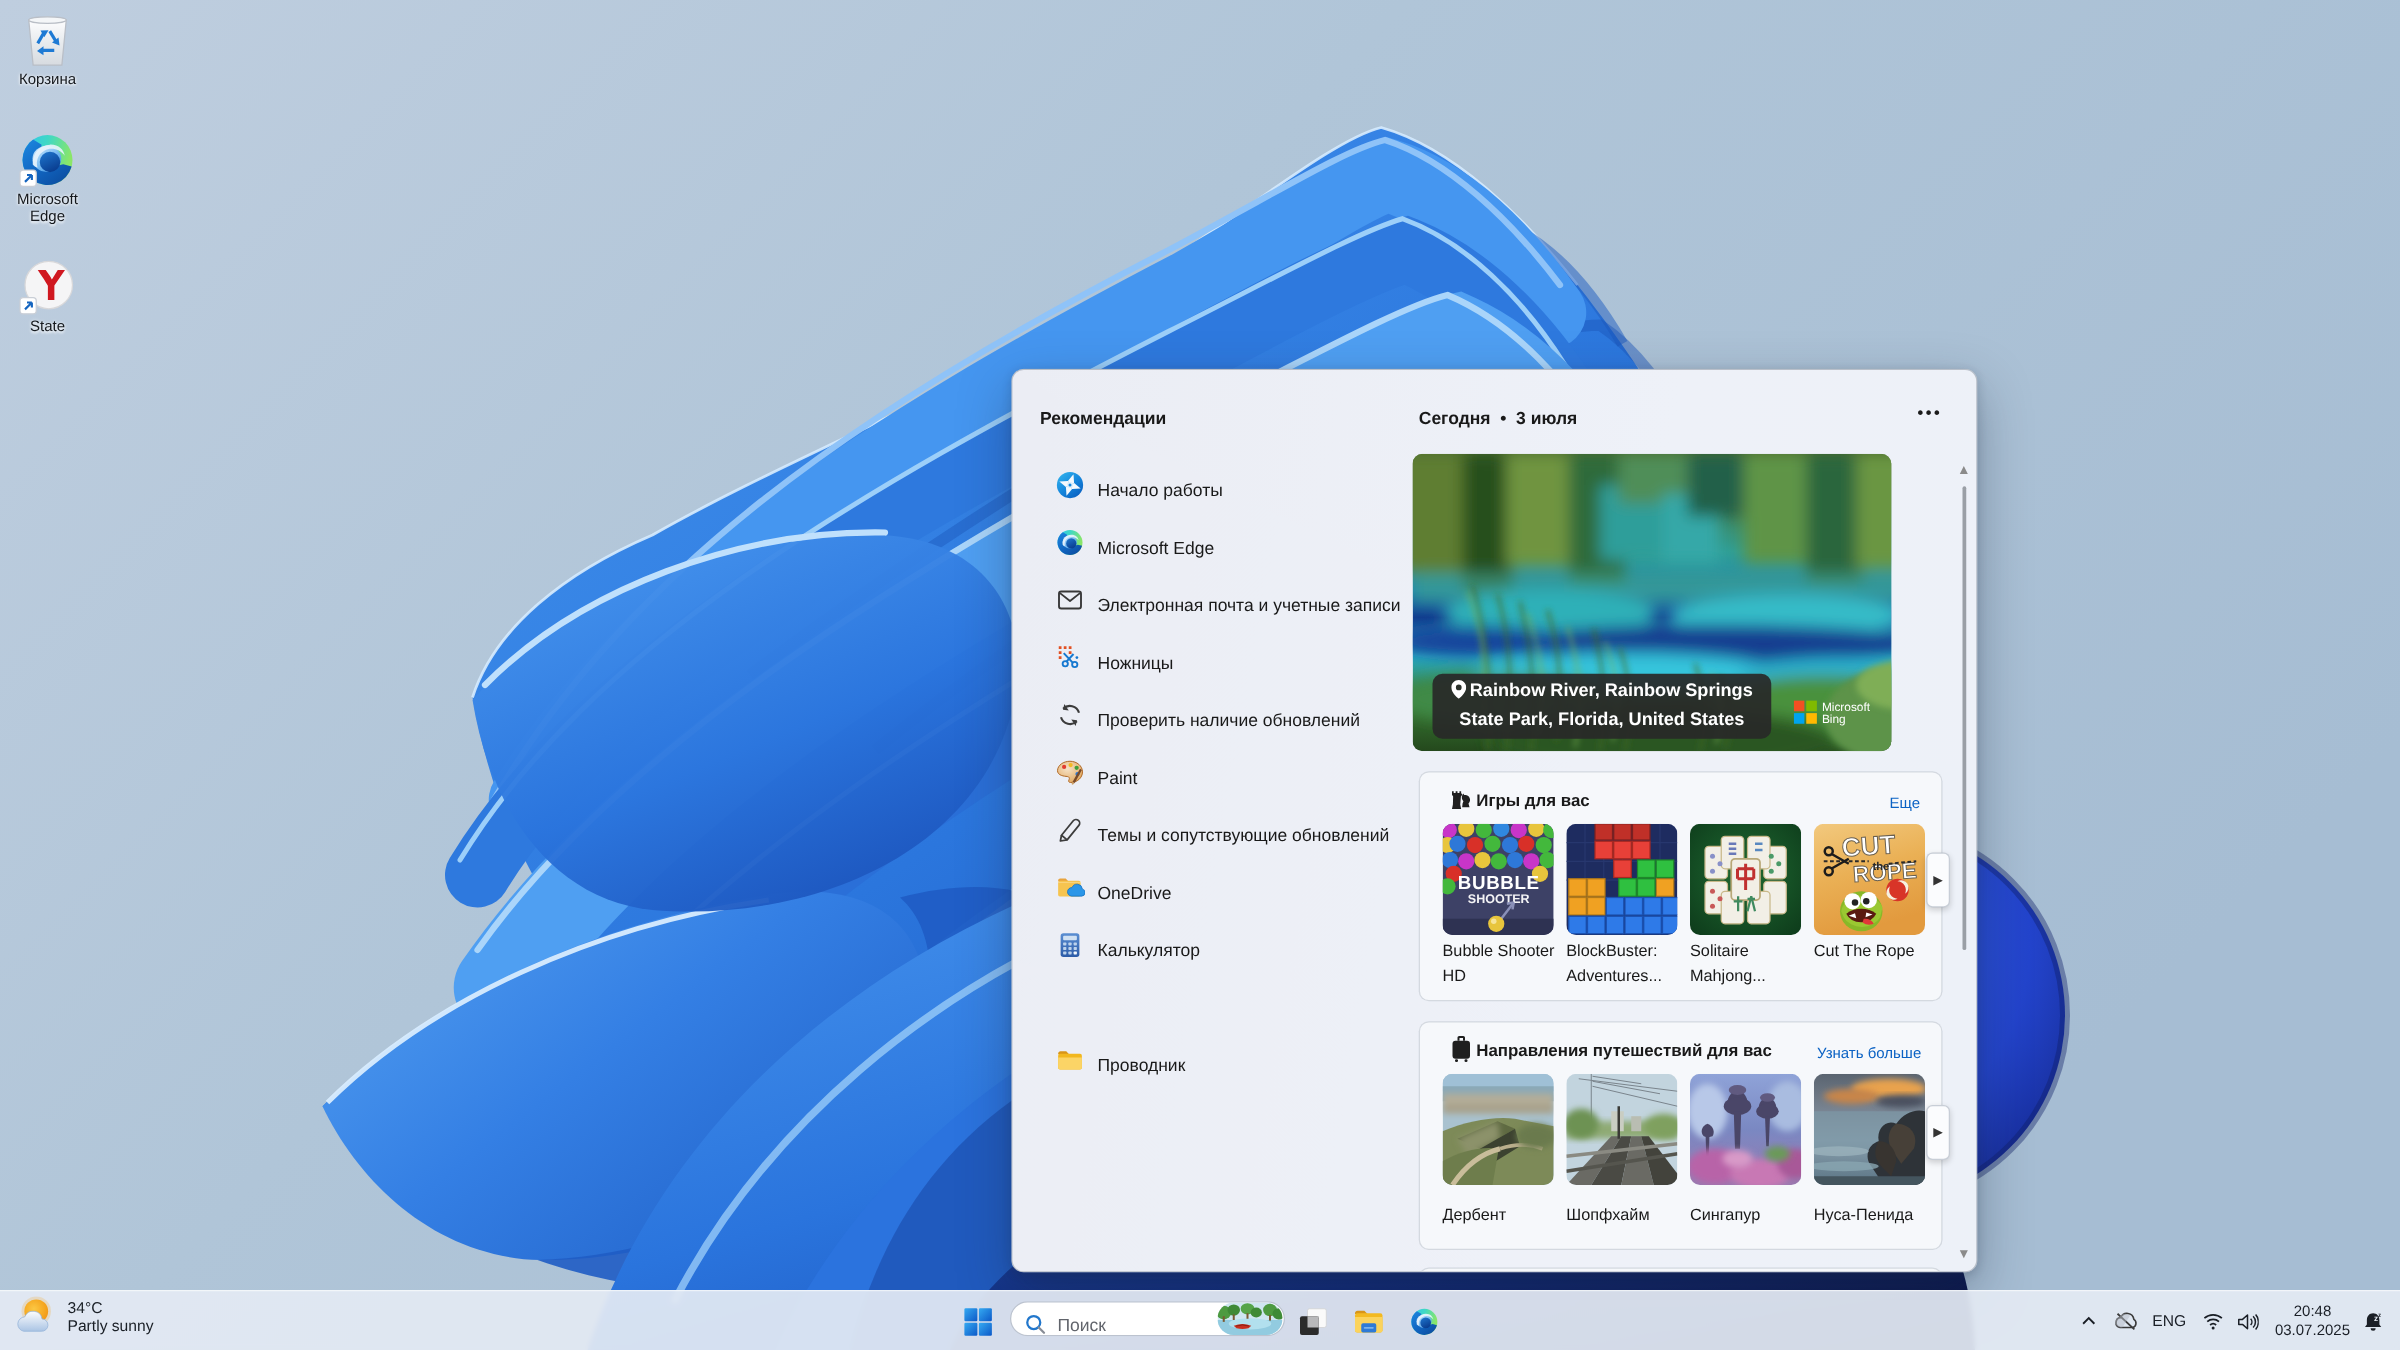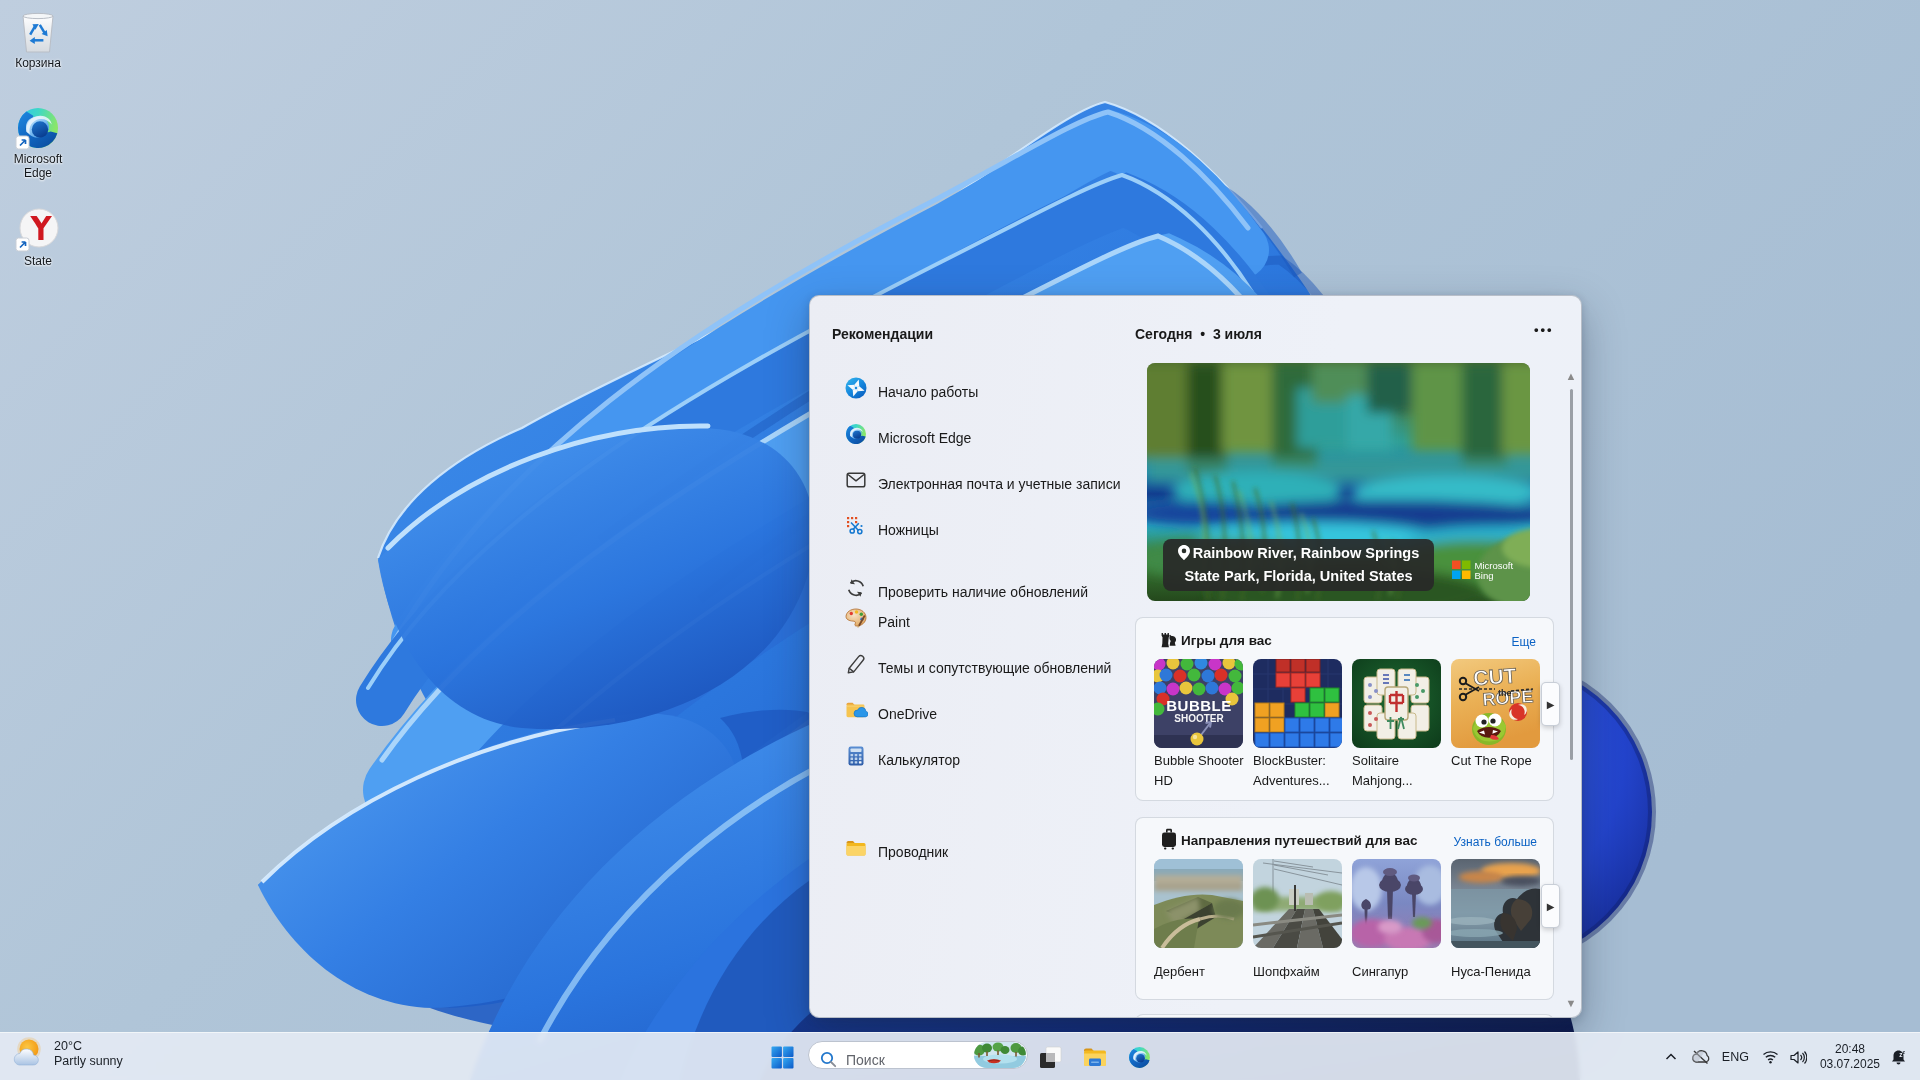--- a/index.html
+++ b/index.html
@@ -13,21 +13,21 @@
 
 #panel{position:absolute;left:809px;top:295px;width:773px;height:723px;overflow:hidden;
  background:linear-gradient(100deg,#ebedf4 0%,#eef1f8 60%,#edf1f8 100%);
  border-radius:10px;border:1px solid rgba(120,130,145,.45);box-sizing:border-box;
  box-shadow:0 16px 42px rgba(30,40,60,.35),0 2px 8px rgba(30,40,60,.18);}
 .ltitle{position:absolute;left:22px;top:30px;font-size:14px;font-weight:bold;color:#191919}
 .litem{position:absolute;left:34px;height:46px;display:flex;align-items:flex-end;color:#191919;font-size:14px;white-space:nowrap}
 .litem .ic{width:24px;height:24px;margin-right:10px;flex:none}
 .rhead{position:absolute;left:325px;top:30px;font-size:14px;color:#191919;font-weight:bold}
 .dots{position:absolute;left:724px;top:26px;font-size:13px;color:#1b1b1b;letter-spacing:2px;font-weight:bold}
-#bingcard{position:absolute;left:337px;top:67px;width:383px;height:238px;border-radius:8px;overflow:hidden}
+#bingcard{position:absolute;left:320px;top:67px;width:383px;height:238px;border-radius:8px;overflow:hidden}
 .card{position:absolute;left:325px;width:419px;background:#f6f8fb;border:1px solid rgba(150,160,175,.35);
  border-radius:8px;box-sizing:border-box}
 .chead{position:absolute;left:26px;top:15px;font-size:13.5px;font-weight:bold;color:#191919}
 .clink{position:absolute;top:17px;font-size:12px;color:#0b62c4}
 .tile{position:absolute;width:89px;height:89px;border-radius:8px;overflow:hidden}
 .tlabel{position:absolute;width:106px;font-size:13px;color:#191919;line-height:20px}
 .arrowbtn{position:absolute;width:17px;height:42px;background:#fbfcfe;border:1px solid rgba(150,160,175,.5);
  border-radius:5px;box-shadow:0 2px 5px rgba(0,0,0,.18);display:flex;align-items:center;justify-content:center;
  font-size:10px;color:#333}
 
@@ -255,21 +255,21 @@
 <g stroke="#1578d0" stroke-width="1.6" fill="none">
 <path d="M7,8.5 L14.5,16.5"></path>
             <path d="M14.8,9.2 L9,15.5"></path>
           </g>
 <circle cx="15.8" cy="17.6" r="2.1" fill="none" stroke="#1578d0" stroke-width="1.5"></circle>
 <circle cx="8.2" cy="17" r="2.1" fill="none" stroke="#1578d0" stroke-width="1.5"></circle>
 <circle cx="17.5" cy="12" r="1.1" fill="#1578d0"></circle>
 </svg>
         <span>Ножницы</span>
       </div>
-<div class="litem" style="top:258px">
+<div class="litem" style="top:242px">
         <svg class="ic" viewBox="0 0 24 24">
 <g stroke="#3c3c3c" stroke-width="1.7" fill="none">
 <path d="M19.2,10.2 A7.6,7.6 0 0 0 6.5,7.0"></path>
 <path d="M4.8,13.8 A7.6,7.6 0 0 0 17.5,17.0"></path>
           </g>
 <path d="M6.8,3.2 L6.6,7.8 L11.2,7.6 Z" fill="#3c3c3c" transform="rotate(10 6.8 6.8)"></path>
 <path d="M17.2,20.8 L17.4,16.2 L12.8,16.4 Z" fill="#3c3c3c" transform="rotate(10 17.2 17.2)"></path>
 </svg>
         <span>Проверить наличие обновлений</span>
       </div>
@@ -730,21 +730,21 @@
 <linearGradient id="cld" x1="0" y1="0" x2="0" y2="1">
               <stop offset="0" stop-color="#fdfdfe"></stop>
               <stop offset="1" stop-color="#aac4e4"></stop>
             </linearGradient>
           </defs>
 <circle cx="17" cy="12" r="9.5" fill="url(#sun)"></circle>
 <circle cx="17" cy="12" r="11.8" fill="#f5a51e" opacity=".22"></circle>
 <path d="M7,28 a5.8,5.8 0 0 1 0.8,-11.5 a7.2,7.2 0 0 1 13.8,1.6 a4.8,4.8 0 0 1 -0.4,9.9 Z" fill="url(#cld)" stroke="#93b2d8" stroke-width=".6"></path>
 </svg>
 <div id="wtxt">
-          <div style="font-size:12.5px">20°C</div>
+          <div style="font-size:12.5px">34°C</div>
           <div style="font-size:12.5px">Partly sunny</div>
         </div>
 </div>
 <div class="tbtn" style="left:770px;width:25px">
 <svg width="23" height="23" viewBox="0 0 23 23">
 <defs>
             <linearGradient id="winf" x1="0" y1="0" x2="1" y2="1">
               <stop offset="0" stop-color="#35aaf2"></stop>
               <stop offset="1" stop-color="#0c59c8"></stop>
             </linearGradient>

